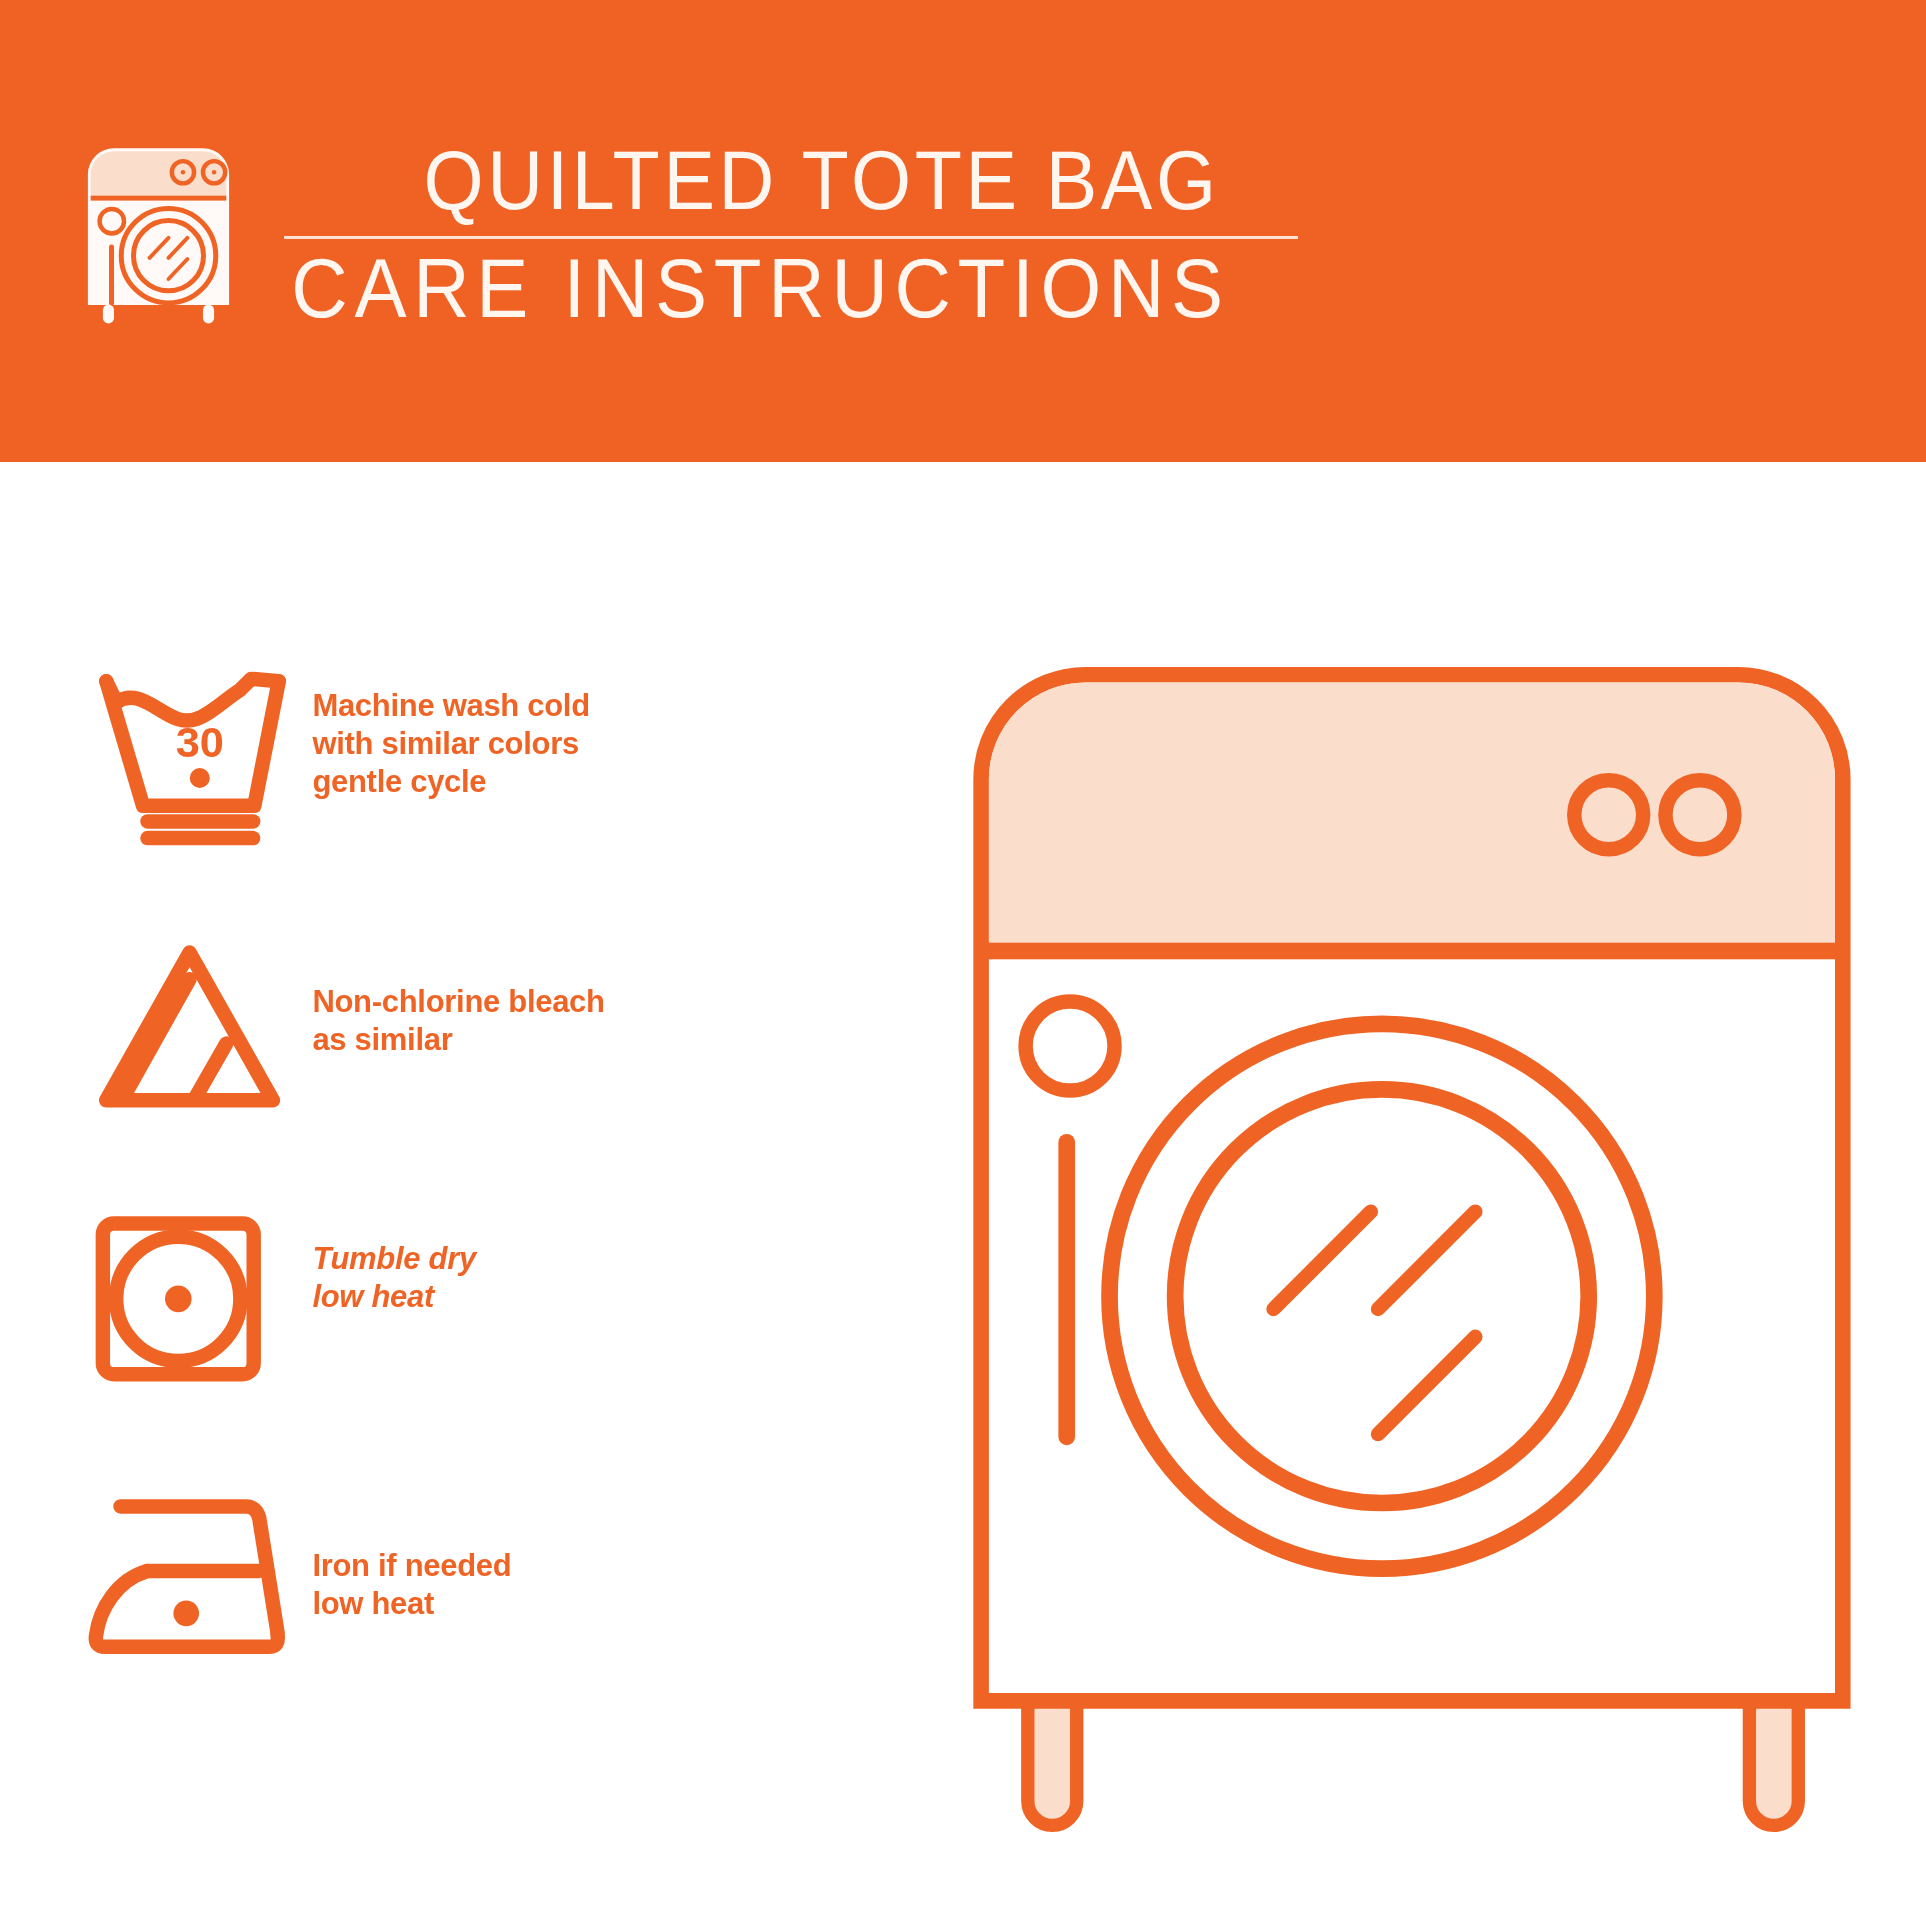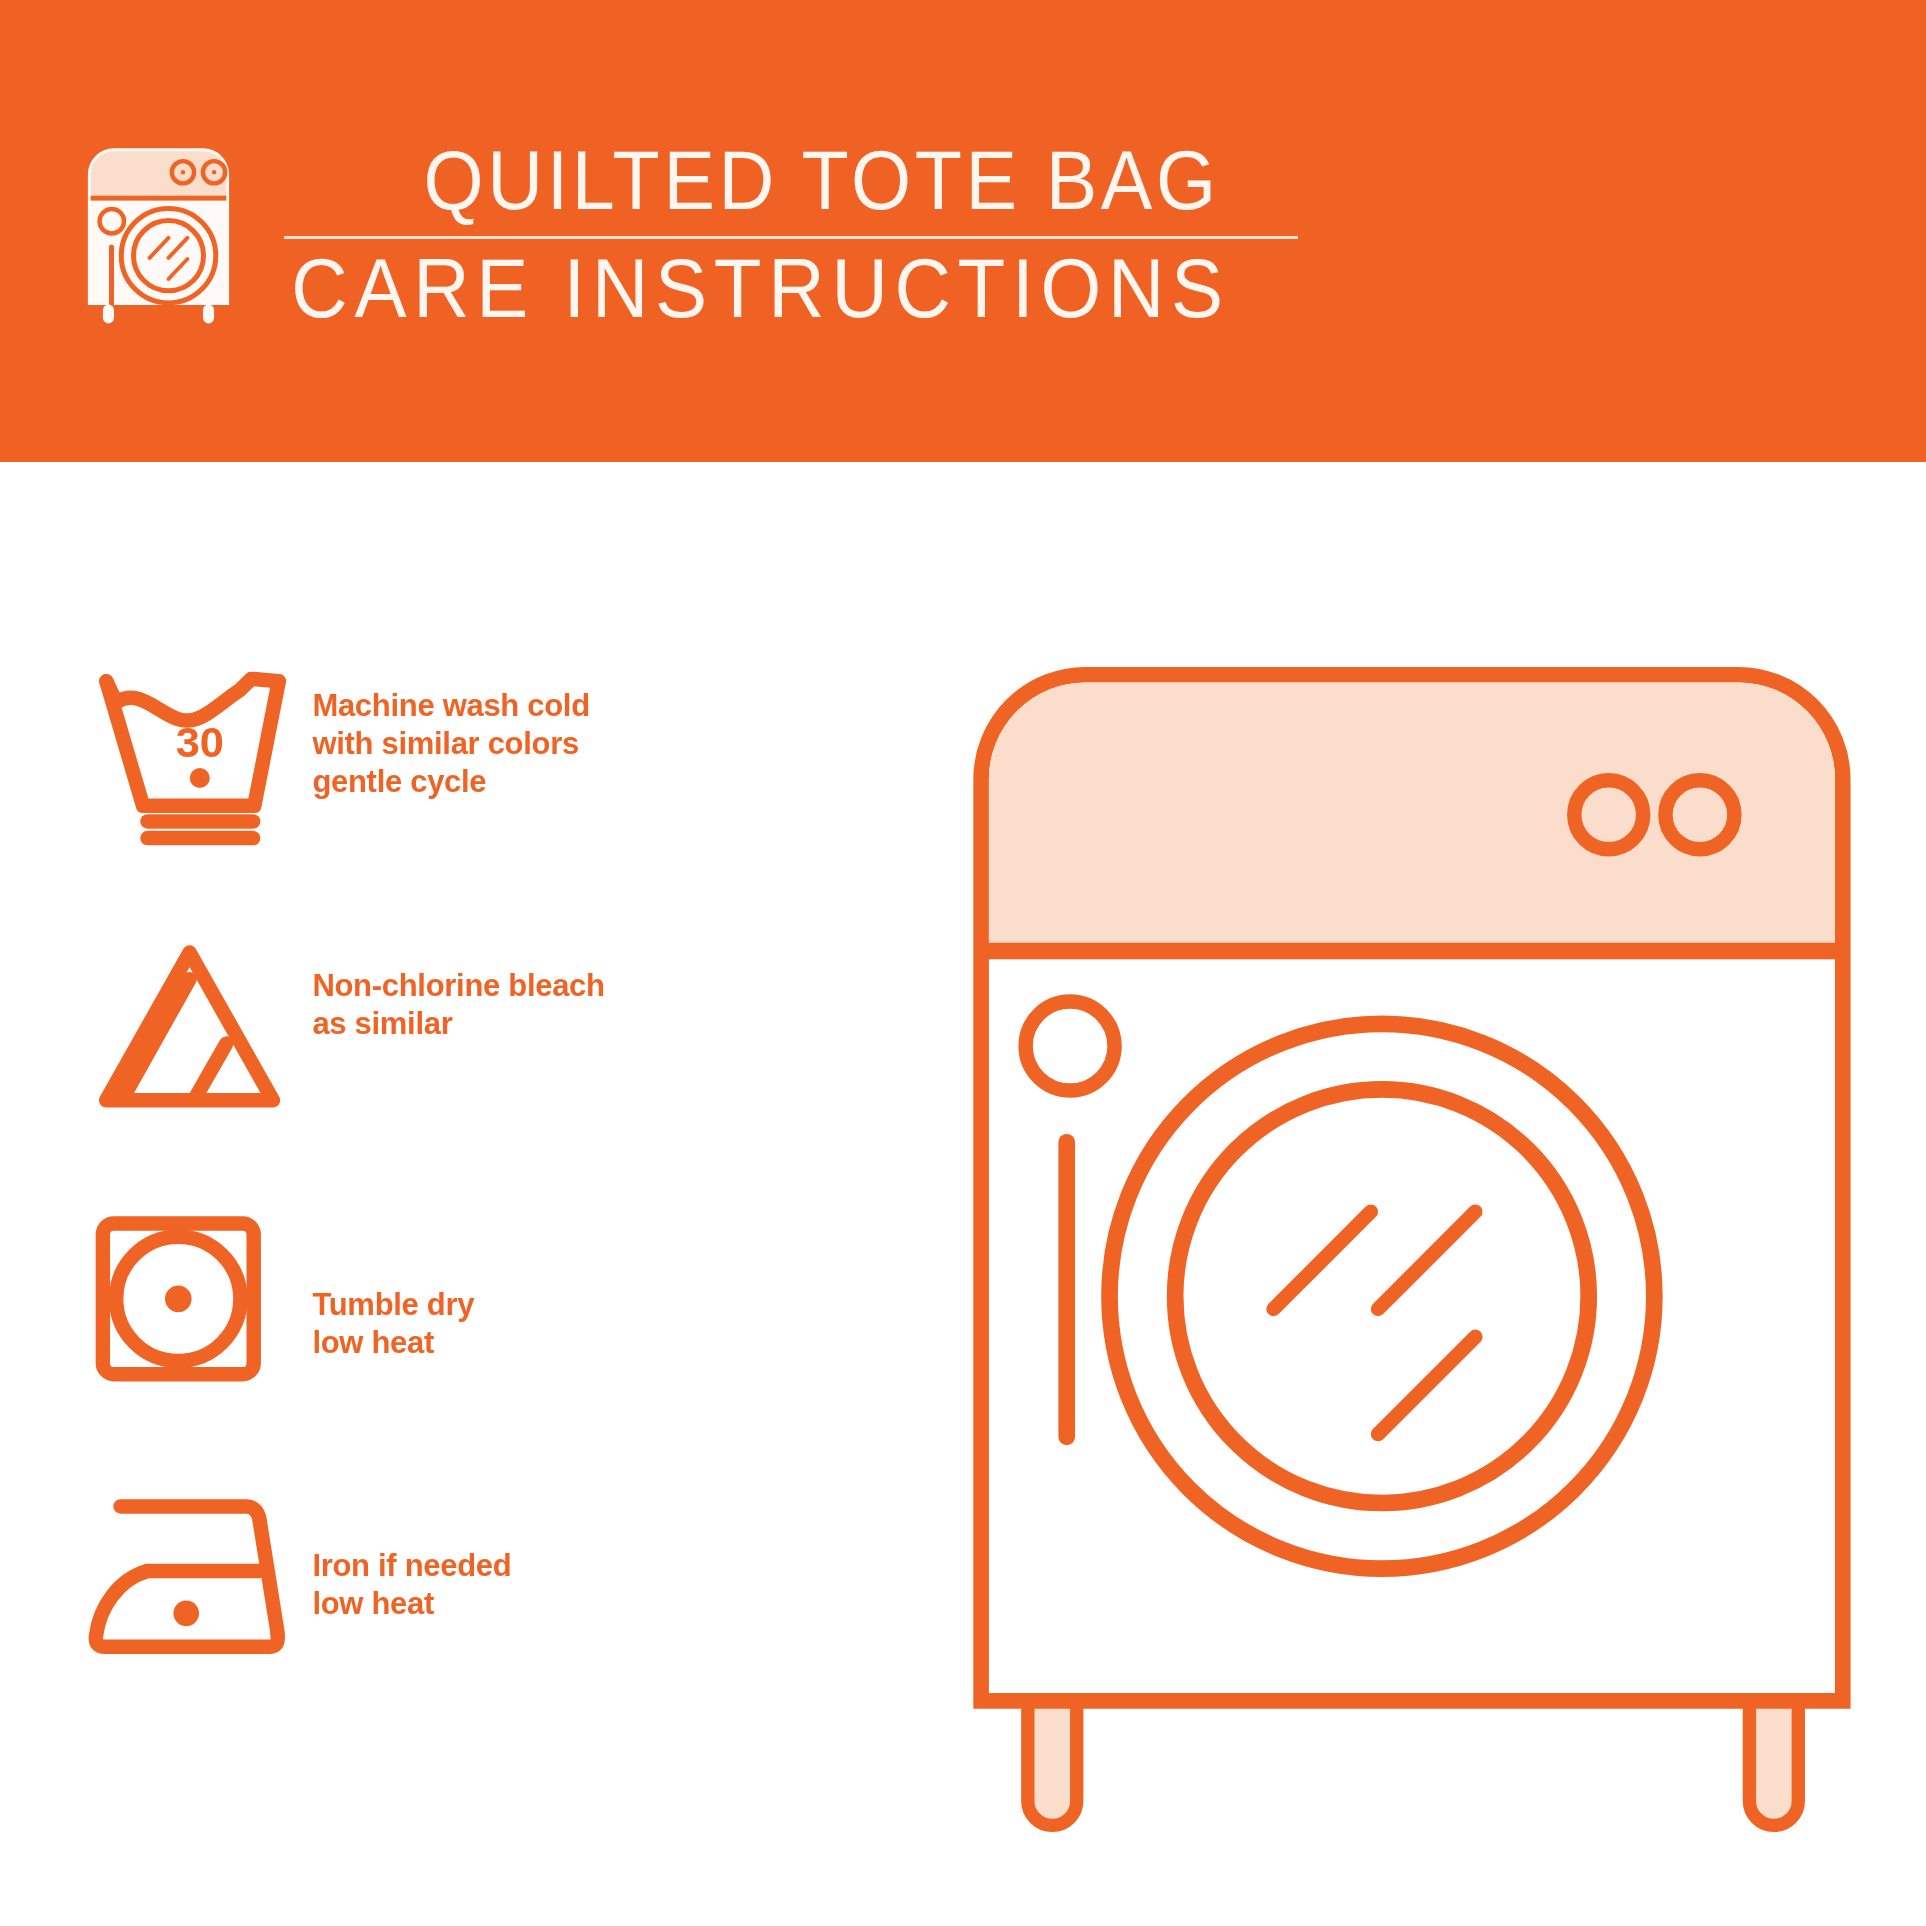--- a/index.html
+++ b/index.html
@@ -98,23 +98,23 @@
     line-height: 1.22;
     letter-spacing: -0.3px;
     padding-left: 4.4px;
   }
   .care-text .ln { display: block; }
 
   
   #row-wash   .care-symbol { margin-top: 10px; justify-content: center; }
   #row-wash   .care-text   { margin-top: 28px; }
   #row-bleach .care-symbol { margin-top: 6.7px; }
-  #row-bleach .care-text   { margin-top: 36px; }
+  #row-bleach .care-text   { margin-top: 52px; }
   #row-dry    .care-symbol { margin-top: 5.6px; }
-  #row-dry    .care-text   { margin-top: 83px; }
+  #row-dry    .care-text   { margin-top: 37px; font-style: italic; }
   #row-iron   .care-symbol { margin-top: 16.7px; }
   #row-iron   .care-text   { margin-top: 72px; }
 
   
   #big-washer {
     position: absolute;
     left: 962px;
     top: 628px;
     width: 901px;
     height: 1223px;

